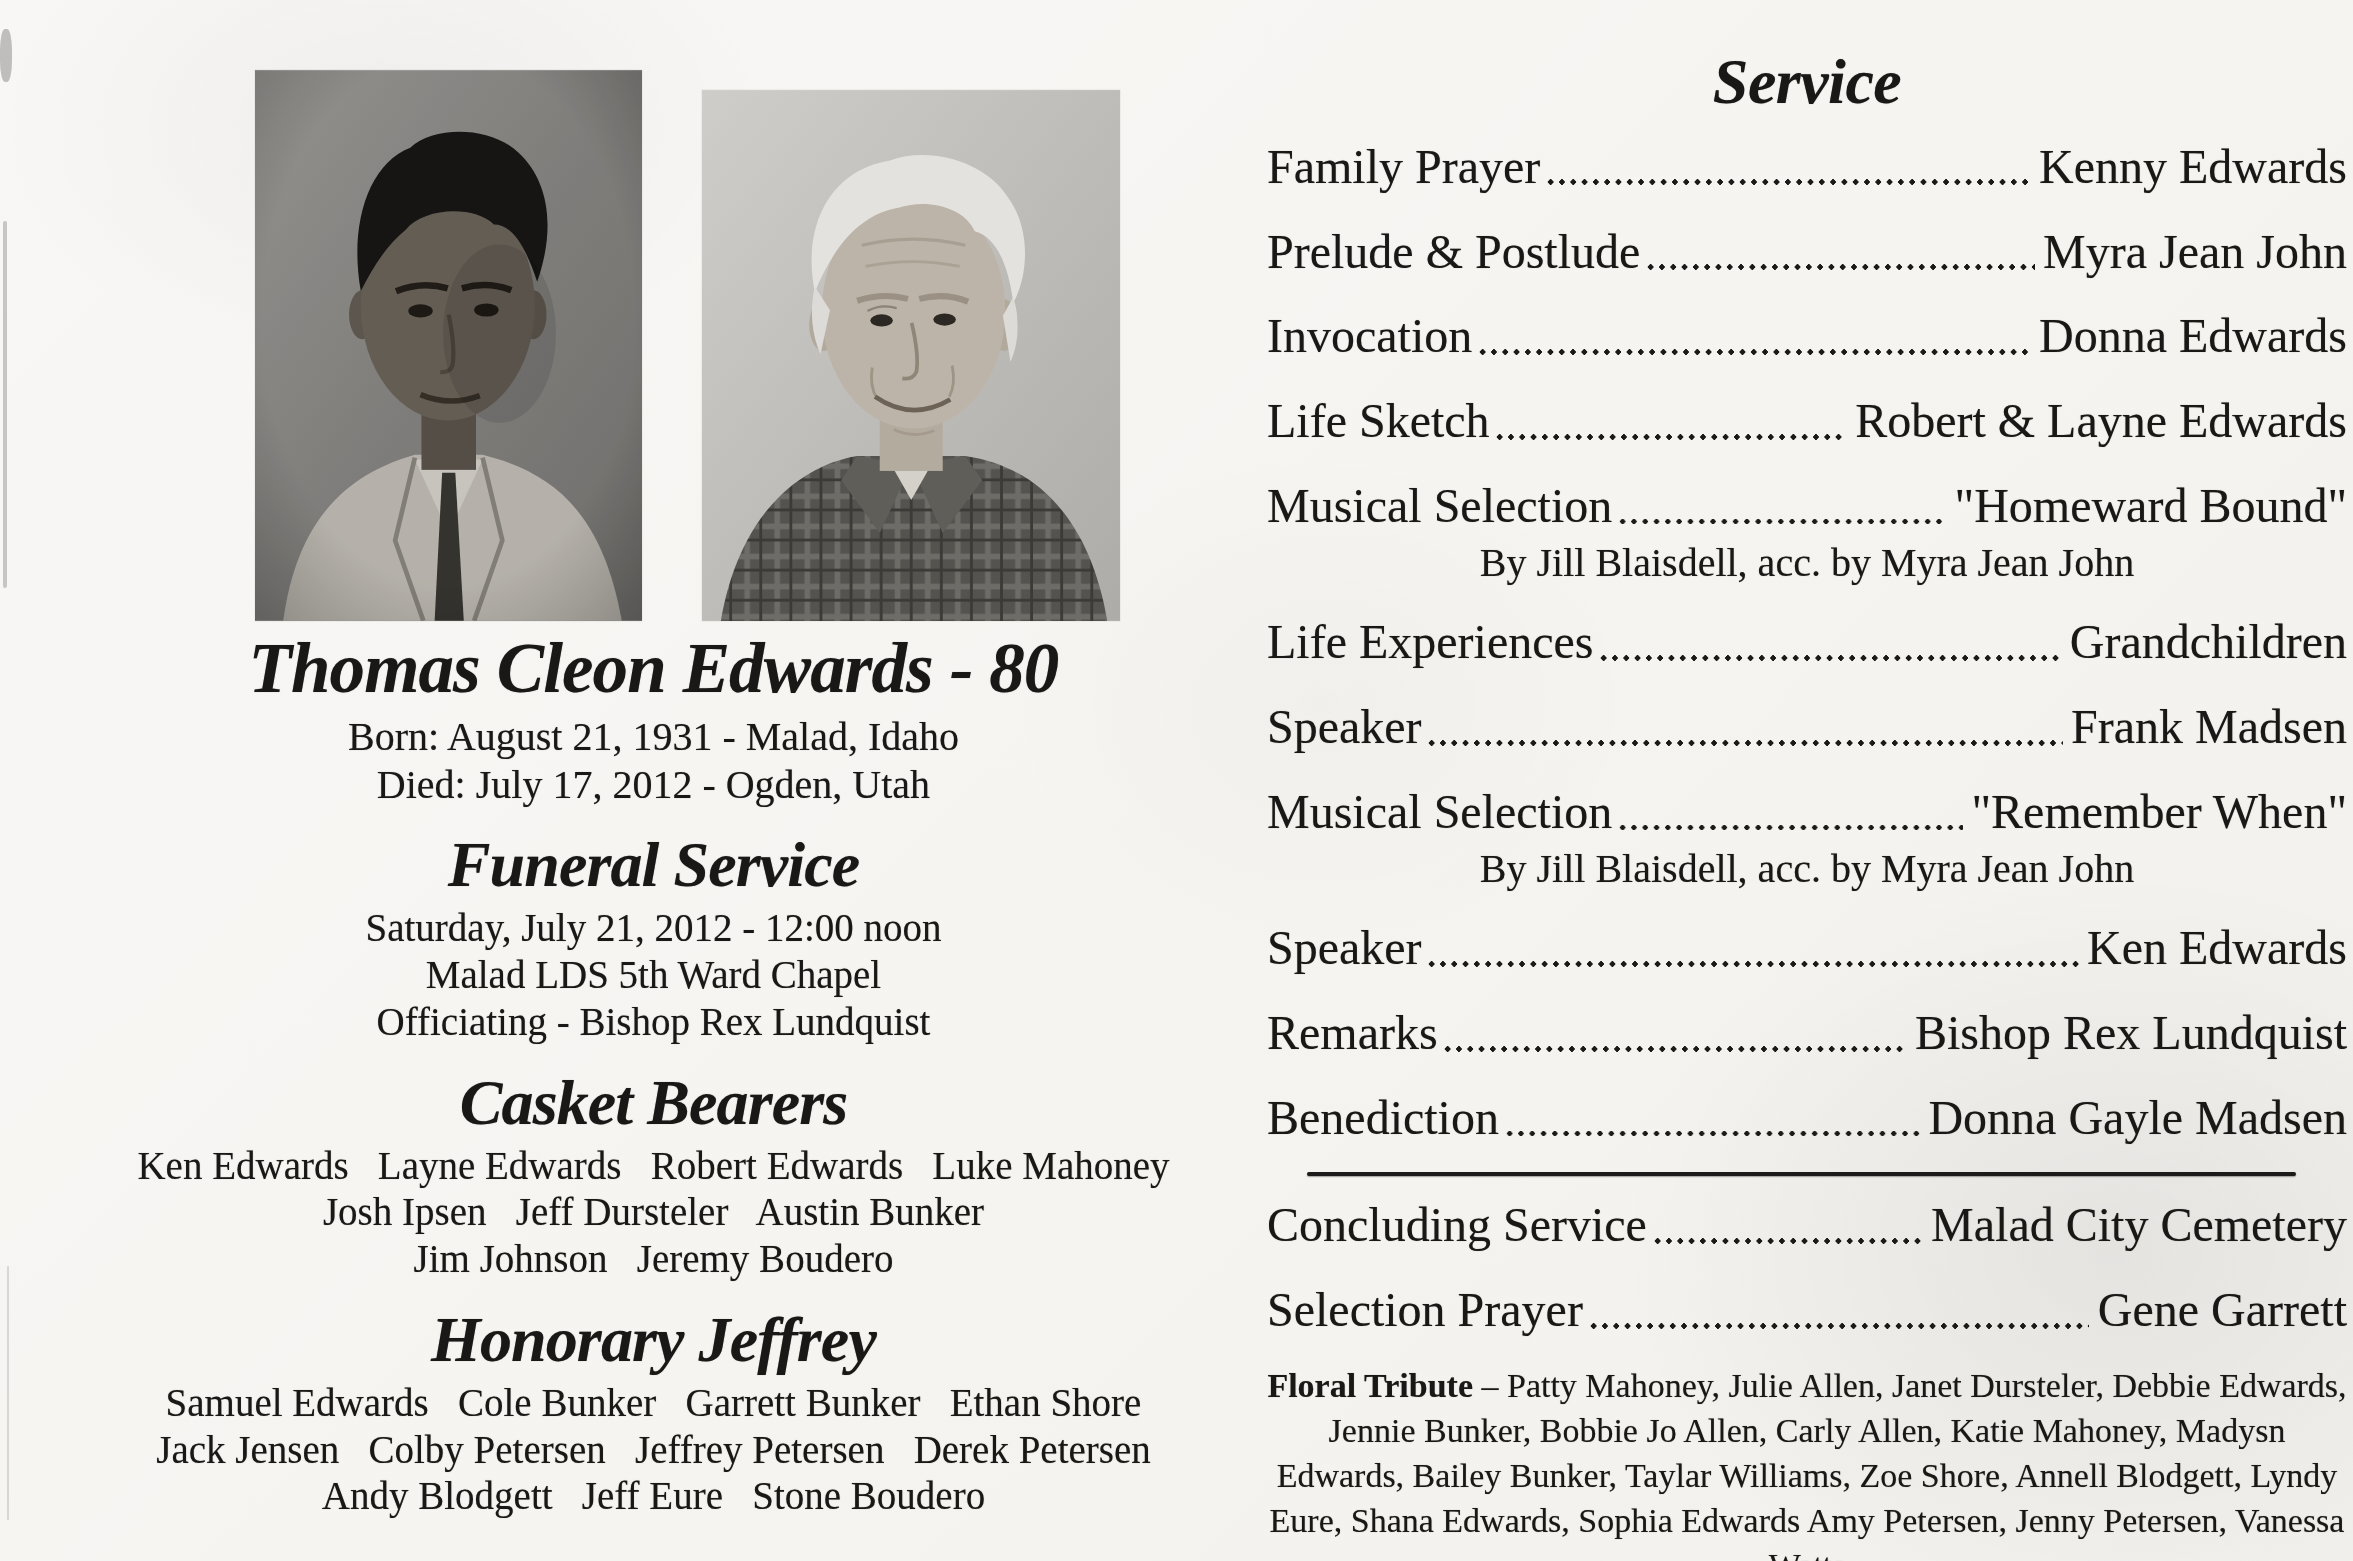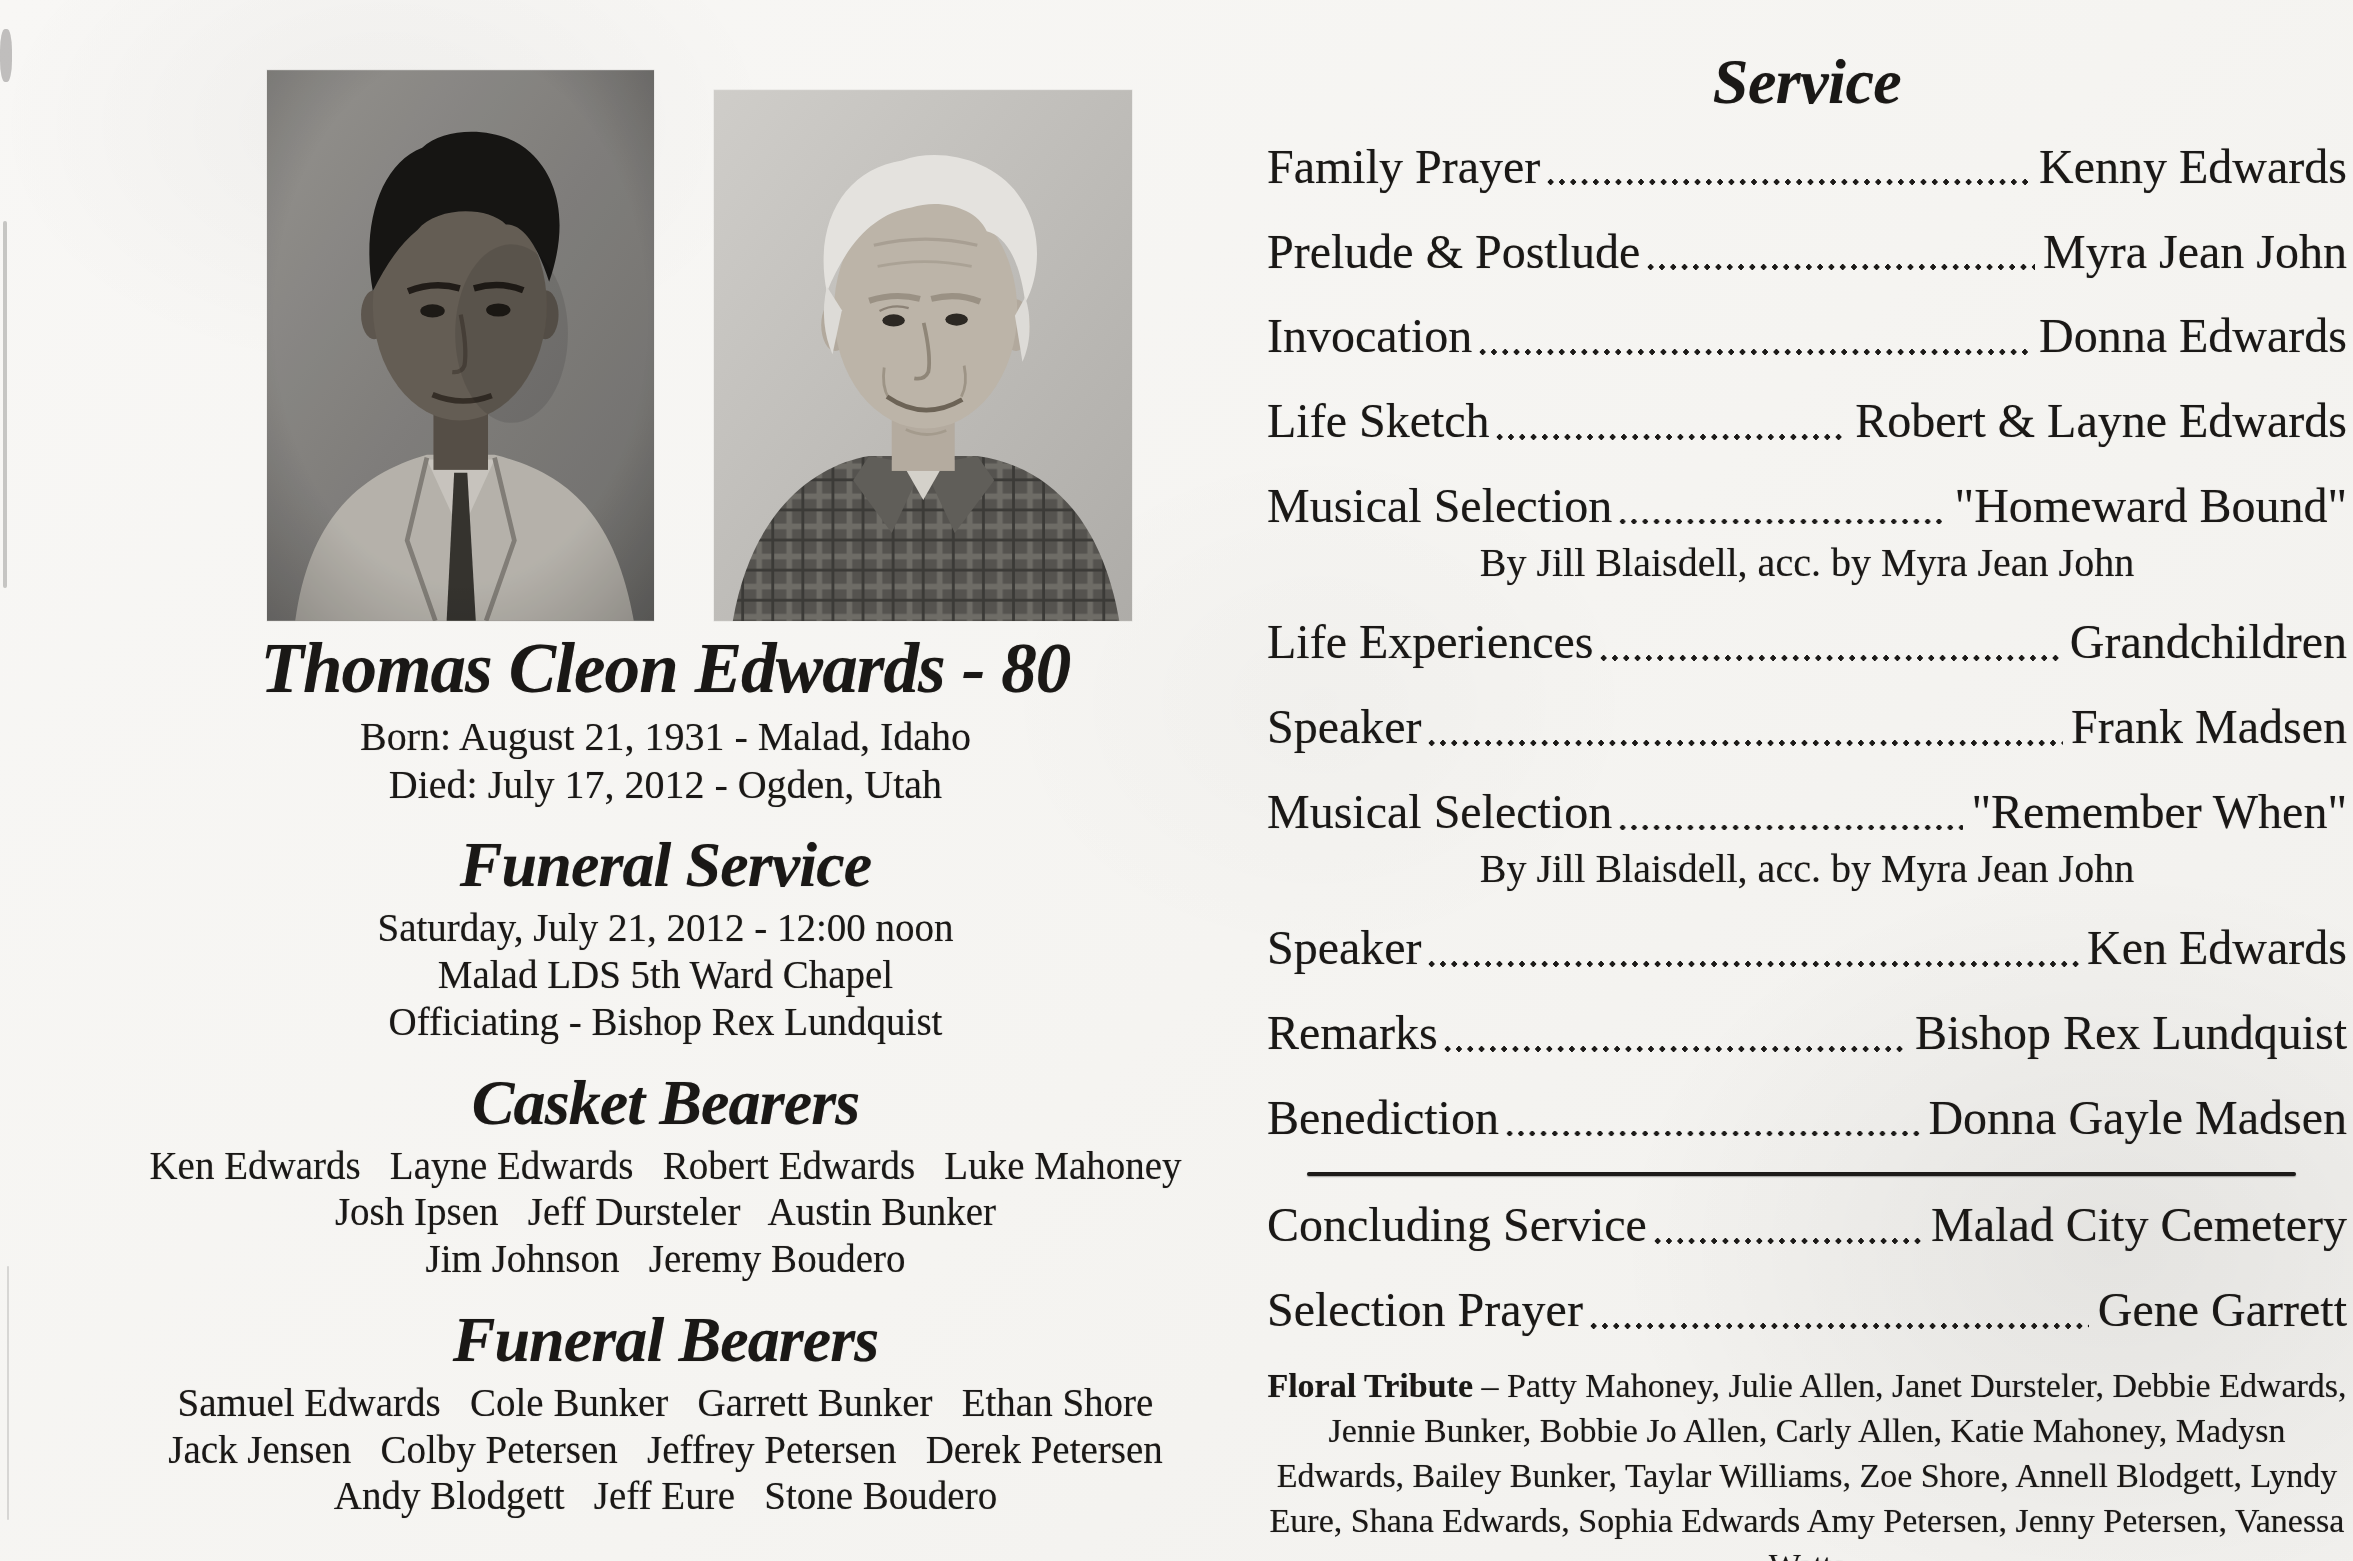--- a/index.html
+++ b/index.html
@@ -14,21 +14,21 @@
       radial-gradient(ellipse 659px 424px at 16% 8%, rgba(0,0,0,.035), transparent 60%),
       radial-gradient(ellipse 800px 612px at 88% 80%, rgba(0,0,0,.06), transparent 62%),
       radial-gradient(ellipse 471px 377px at 55% 45%, rgba(0,0,0,.02), transparent 70%);
   }
   .scratch { position:absolute; background:#6b6a68; border-radius:1.9px; }
   .s1 { left:3.3px; top:221px; width:3.3px; height:367px; opacity:.35; }
   .s2 { left:7px; top:1266px; width:2.4px; height:254px; opacity:.22; }
   .s3 { left:0; top:29px; width:12.2px; height:53px; opacity:.4; border-radius:40%; }
 
   
-  .page-left { position:absolute; left:82px; top:70px; width:1167px; text-align:center; }
+  .page-left { position:absolute; left:70px; top:70px; width:1167px; text-align:center; }
   .photos { display:flex; justify-content:center; align-items:flex-end; gap:60px; transform:translateX(34px); }
   .photo { display:block; box-shadow:0 0 0 0.5px rgba(0,0,0,.08); }
   .name-title { margin-top:7.5px; font-size:71px; line-height:1.1; font-style:italic; font-weight:bold; letter-spacing:-0.9px; }
   .dates { margin-top:6.6px; font-size:40px; line-height:1.19; }
   .sec-heading { margin-top:20px; font-size:64px; line-height:1.15; font-style:italic; font-weight:bold; letter-spacing:-0.9px; }
   .sec-lines { margin-top:3.3px; font-size:39px; line-height:1.2; }
   .bearer-line { white-space:pre-wrap; }
 
   
   .page-right { position:absolute; left:1267px; top:45px; width:1080px; }
@@ -143,21 +143,21 @@
       <div>Officiating - Bishop Rex Lundquist</div>
     </div>
 
     <div class="sec-heading">Casket Bearers</div>
     <div class="sec-lines">
       <div class="bearer-line">Ken Edwards   Layne Edwards   Robert Edwards   Luke Mahoney</div>
       <div class="bearer-line">Josh Ipsen   Jeff Dursteler   Austin Bunker</div>
       <div class="bearer-line">Jim Johnson   Jeremy Boudero</div>
     </div>
 
-    <div class="sec-heading">Funeral Bearers</div>
+    <div class="sec-heading">Honorary Jeffrey</div>
     <div class="sec-lines">
       <div class="bearer-line">Samuel Edwards   Cole Bunker   Garrett Bunker   Ethan Shore</div>
       <div class="bearer-line">Jack Jensen   Colby Petersen   Jeffrey Petersen   Derek Petersen</div>
       <div class="bearer-line">Andy Blodgett   Jeff Eure   Stone Boudero</div>
     </div>
   </div>
 
   <div class="page-right">
     <div class="service-heading">Service</div>
 

